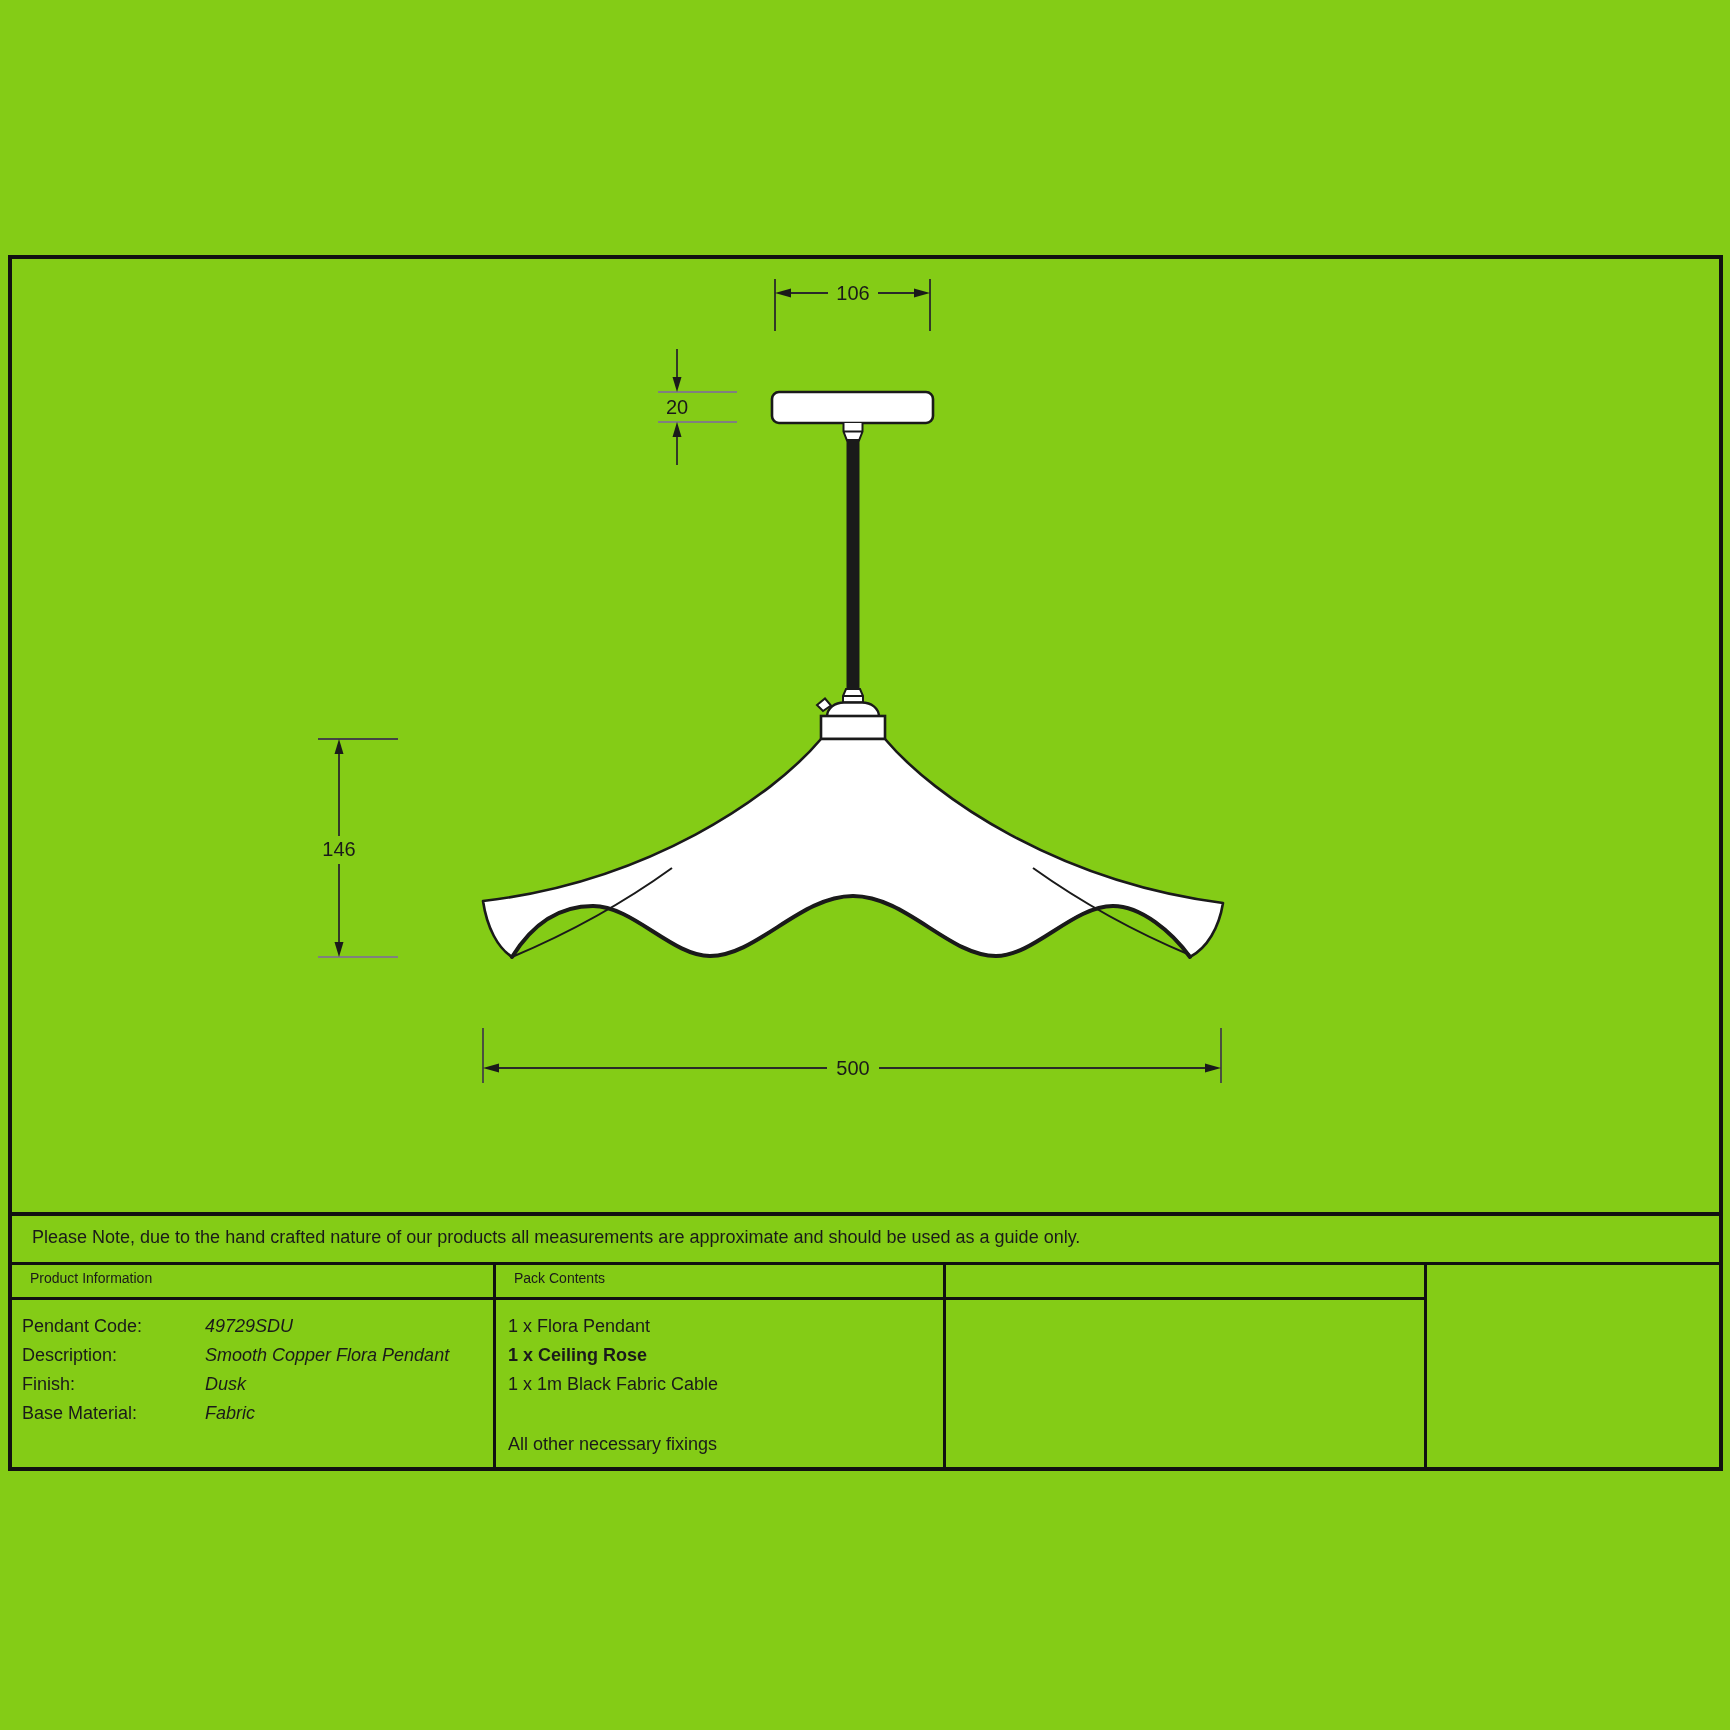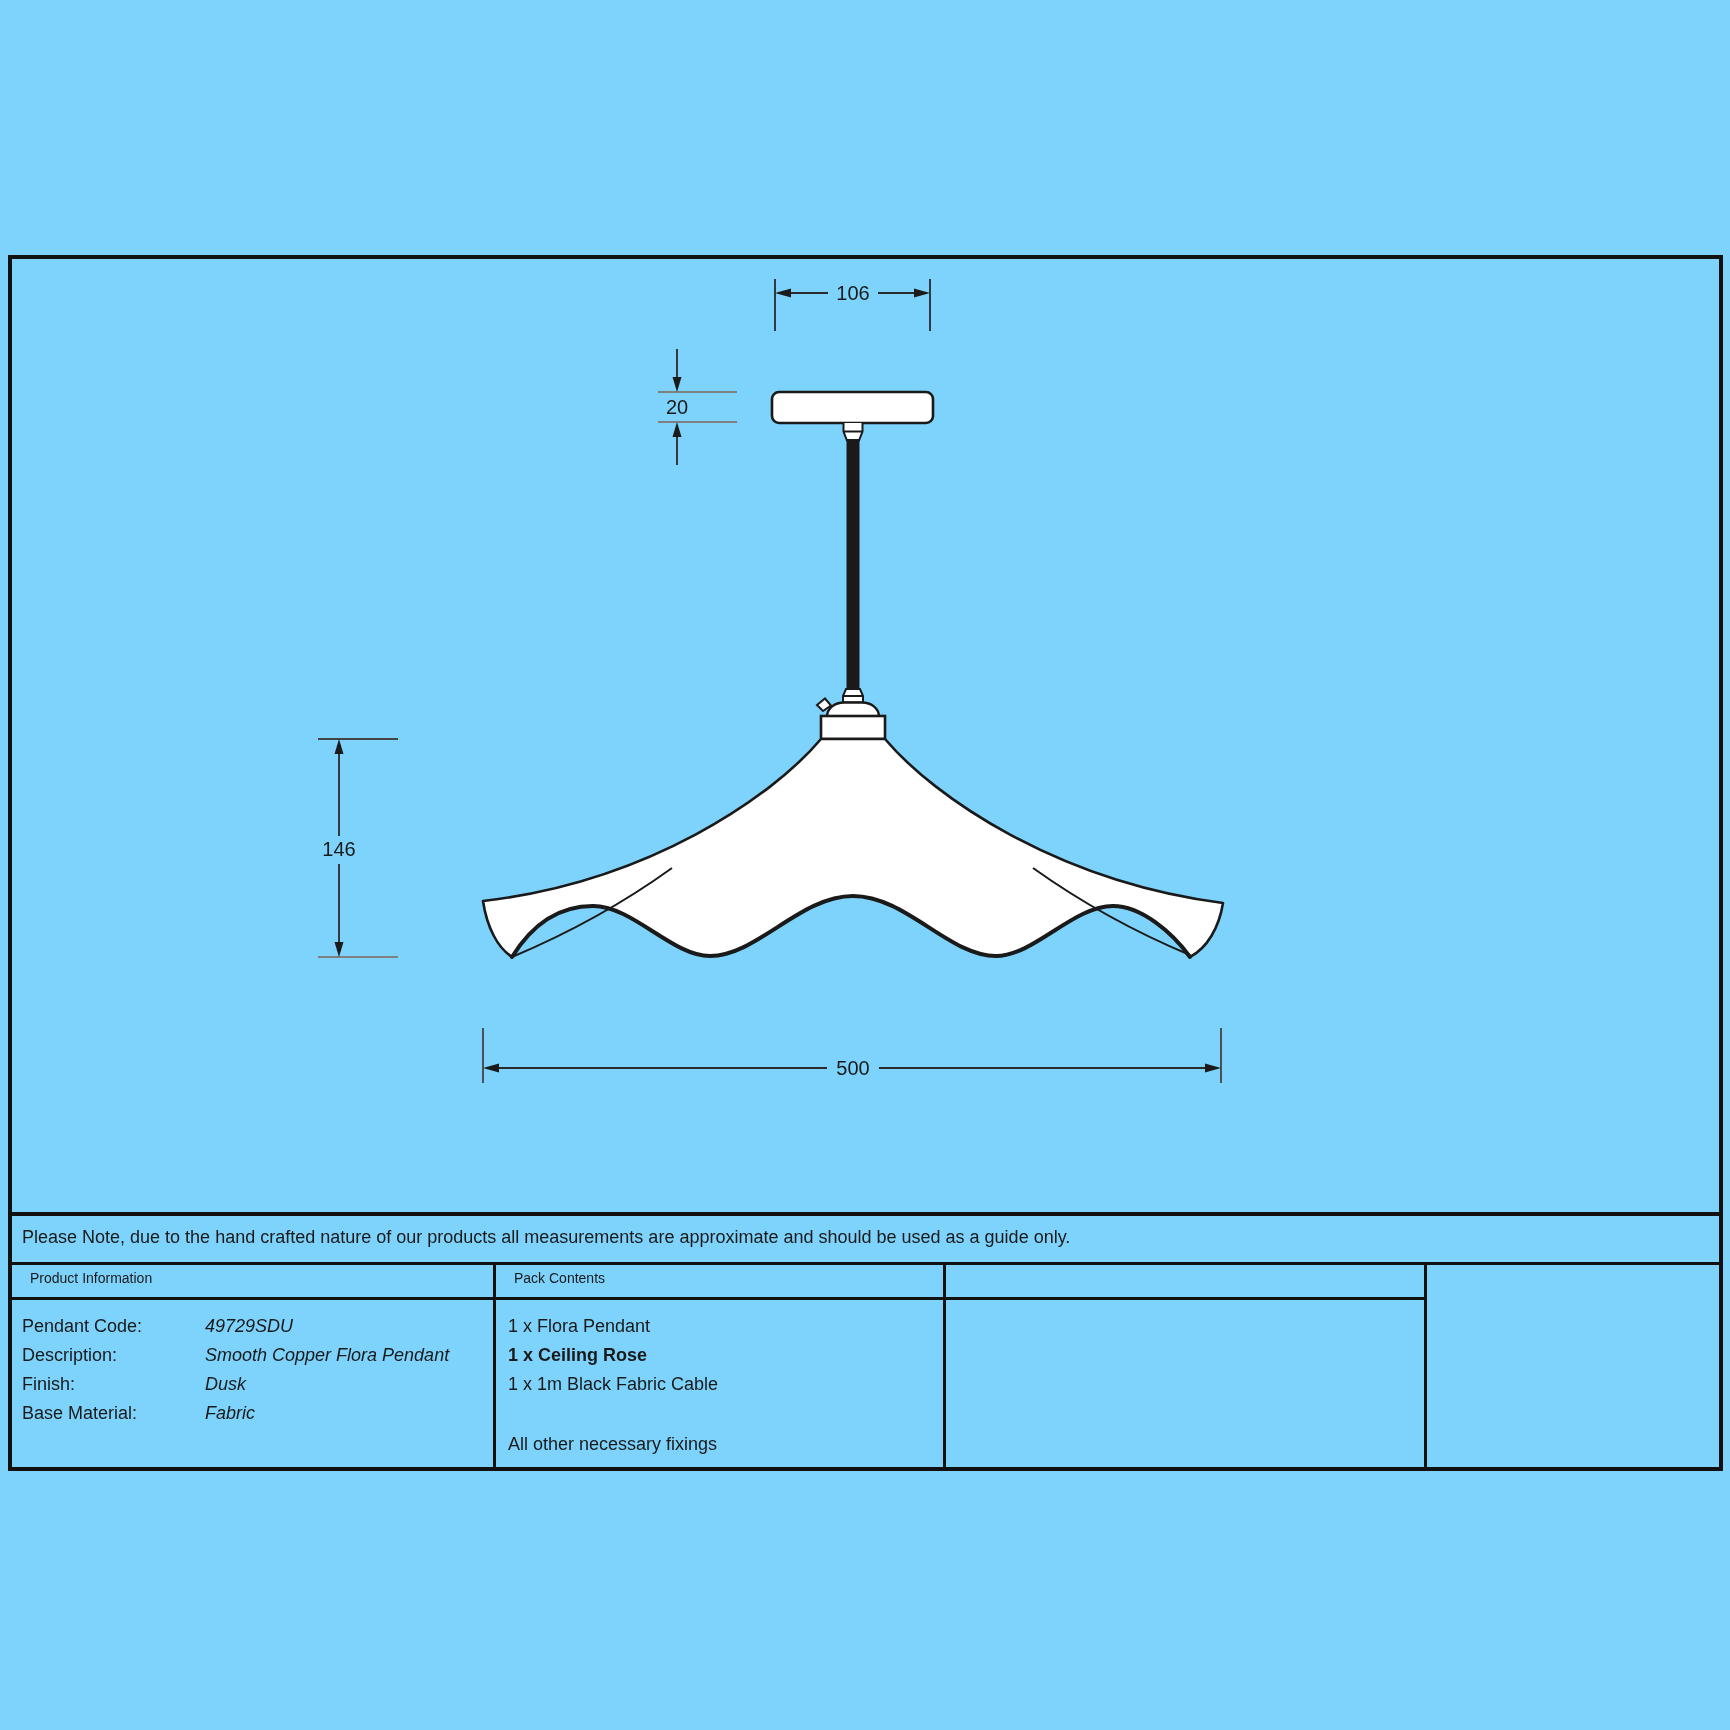--- a/index.html
+++ b/index.html
@@ -1,19 +1,19 @@
 <!DOCTYPE html>
 <html><head>
 <meta charset="utf-8">
 <style>
   html,body{margin:0;padding:0;background:#fff;}
   #canvas{
     position:relative;
     width:1730px;height:1730px;
-    background:#7dd3fc;
+    background:#84cc16;
     font-family:"Liberation Sans", sans-serif;
     color:#1a1a1a;
     overflow:hidden;
   }
   .frame{
     position:absolute;
     left:8px;top:255px;
     width:1715px;height:1216px;
     border:4px solid #111;
     box-sizing:border-box;
@@ -135,21 +135,21 @@
     </g>
   </svg>
 
   <div class="hline" style="left:8px;top:1212px;width:1715px;height:4px;"></div>
   <div class="hline" style="left:8px;top:1262px;width:1715px;height:3px;"></div>
   <div class="hline" style="left:8px;top:1297px;width:1418px;height:2.5px;"></div>
   <div class="vline" style="left:493px;top:1262px;width:2.5px;height:209px;"></div>
   <div class="vline" style="left:943px;top:1262px;width:2.5px;height:209px;"></div>
   <div class="vline" style="left:1424px;top:1262px;width:2.5px;height:209px;"></div>
 
-  <div class="txt note-text" style="left:22px;top:1227px;">Please Note, due to the hand crafted nature of our products all measurements are approximate and should be used as a guide only.</div>
+  <div class="txt note-text" style="left:32px;top:1227px;">Please Note, due to the hand crafted nature of our products all measurements are approximate and should be used as a guide only.</div>
 
   <div class="txt th" style="left:22px;top:1270px;">Product Information</div>
   <div class="txt th" style="left:506px;top:1270px;">Pack Contents</div>
 
   <div class="txt cell-label" style="left:22px;top:1316px;">Pendant Code:</div>
   <div class="txt cell-value" style="left:205px;top:1316px;">49729SDU</div>
 
   <div class="txt cell-label" style="left:22px;top:1345px;">Description:</div>
   <div class="txt cell-value" style="left:205px;top:1345px;">Smooth Copper Flora Pendant</div>
 

